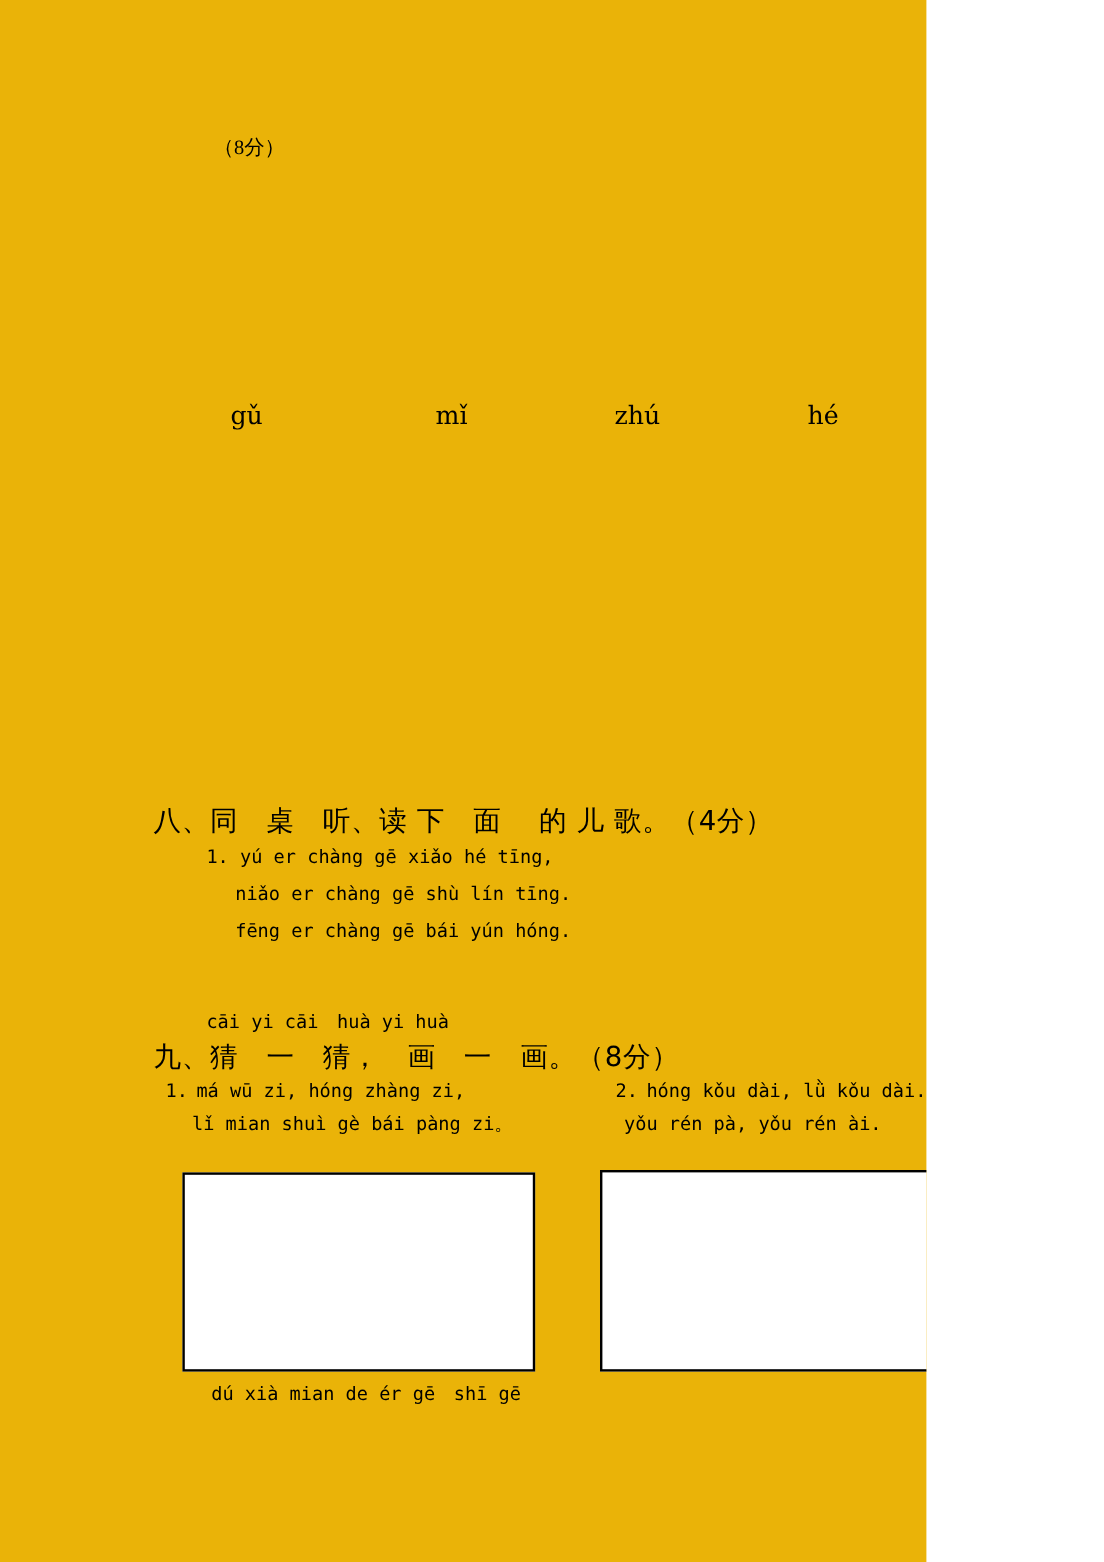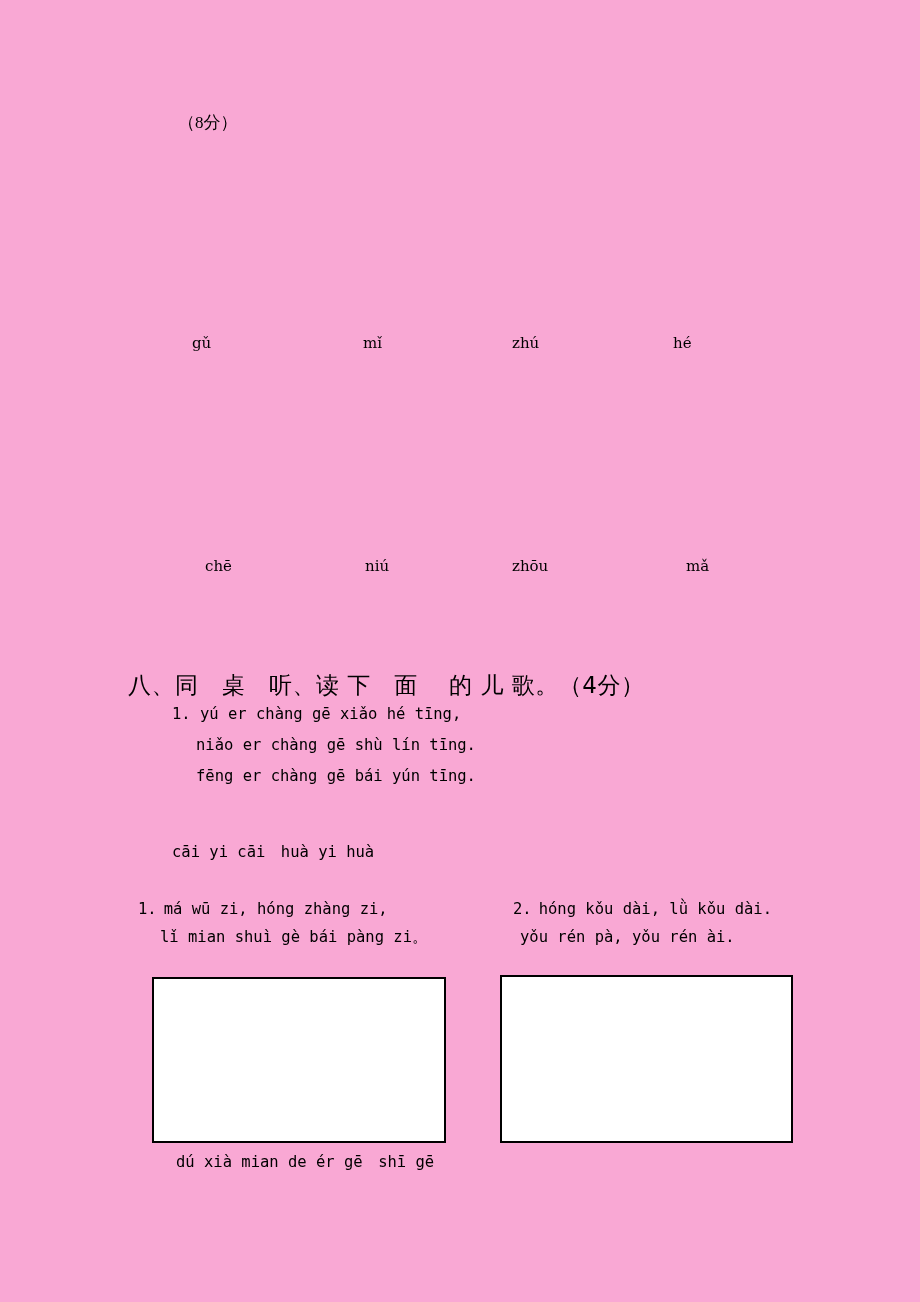--- a/index.html
+++ b/index.html
@@ -6,23 +6,23 @@
     margin: 0;
     padding: 0;
     background: #ffffff;
   }
   body {
     font-family: "Liberation Serif", "DejaVu Serif", serif;
     color: #000000;
   }
   .page {
     position: relative;
-    width: 920px;
+    width: 772px;
     height: 1302px;
-    background: #f9a8d4;
+    background: #eab308;
     overflow: hidden;
   }
   
   .abs {
     position: absolute;
     white-space: pre;
     line-height: 1;
   }
   
   .score-top {
@@ -32,21 +32,21 @@
     font-size: 17px;
     letter-spacing: 0px;
   }
   
   .pinyin-row {
     position: absolute;
     left: 0;
     width: 920px;
     height: 34px;
     font-family: "DejaVu Serif", "Liberation Serif", serif;
-    font-size: 15px;
+    font-size: 21px;
     white-space: pre;
   }
   .pinyin-row .w {
     position: absolute;
     top: 0;
     white-space: pre;
   }
   #pinyin-row-1 { top: 334px; }
   #pinyin-row-2 { top: 557px; }
 
@@ -89,39 +89,34 @@
 
   <div class="abs score-top">（8分）</div>
 
   <div class="pinyin-row" id="pinyin-row-1">
     <span class="w" style="left:192px;">gǔ</span>
     <span class="w" style="left:363px;">mǐ</span>
     <span class="w" style="left:512px;">zhú</span>
     <span class="w" style="left:673px;">hé</span>
   </div>
 
-  <div class="pinyin-row" id="pinyin-row-2">
-    <span class="w" style="left:205px;">chē</span>
-    <span class="w" style="left:365px;">niú</span>
-    <span class="w" style="left:512px;">zhōu</span>
-    <span class="w" style="left:686px;">mǎ</span>
-  </div>
 
 
   <div class="abs cjk-heading" style="left:128px; top:674px;">八、同　桌　听、读 下　面　 的 儿 歌。（4分）</div>
 
   <div class="abs pinyin-line" style="left:172px; top:707px;">1. yú er chàng gē xiǎo hé tīng,</div>
 
   <div class="abs pinyin-line" style="left:196px; top:738px;">niǎo er chàng gē shù lín tīng.</div>
 
-  <div class="abs pinyin-line" style="left:196px; top:769px;">fēng er chàng gē bái yún tīng.</div>
+  <div class="abs pinyin-line" style="left:196px; top:769px;">fēng er chàng gē bái yún hóng.</div>
 
 
   <div class="abs pinyin-line" style="left:172px; top:845px;">cāi yi cāi　huà yi huà</div>
 
+  <div class="abs cjk-heading" style="left:128px; top:870px;">九、猜　一　猜，　画　一　画。（8分）</div>
 
   <div class="abs pinyin-line" style="left:138px; top:902px;"><span>1.</span><span style="display:inline-block;width:7px;"></span><span>má wū zi, hóng zhàng zi,</span></div>
 
   <div class="abs pinyin-line" style="left:160px; top:930px;">lǐ mian shuì gè bái pàng zi。</div>
 
   <div class="abs pinyin-line" style="left:497px; top:902px;margin-left:16px;"><span>2.</span><span style="display:inline-block;width:7px;"></span><span>hóng kǒu dài, lǜ kǒu dài.</span></div>
 
   <div class="abs pinyin-line" style="left:520px; top:930px;text-align:center;">yǒu rén pà, yǒu rén ài.</div>
 
   <div class="draw-box" id="draw-box-1"></div>

